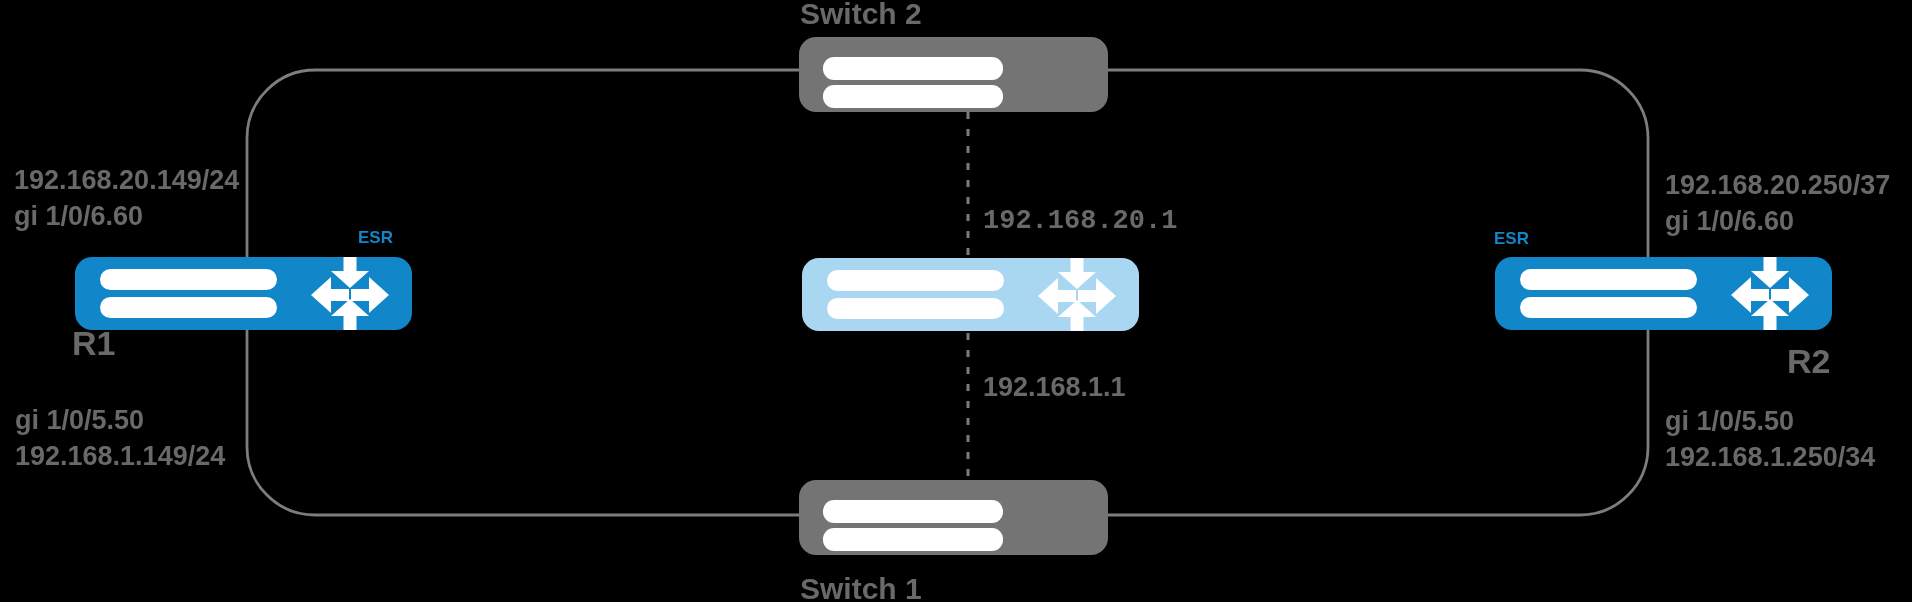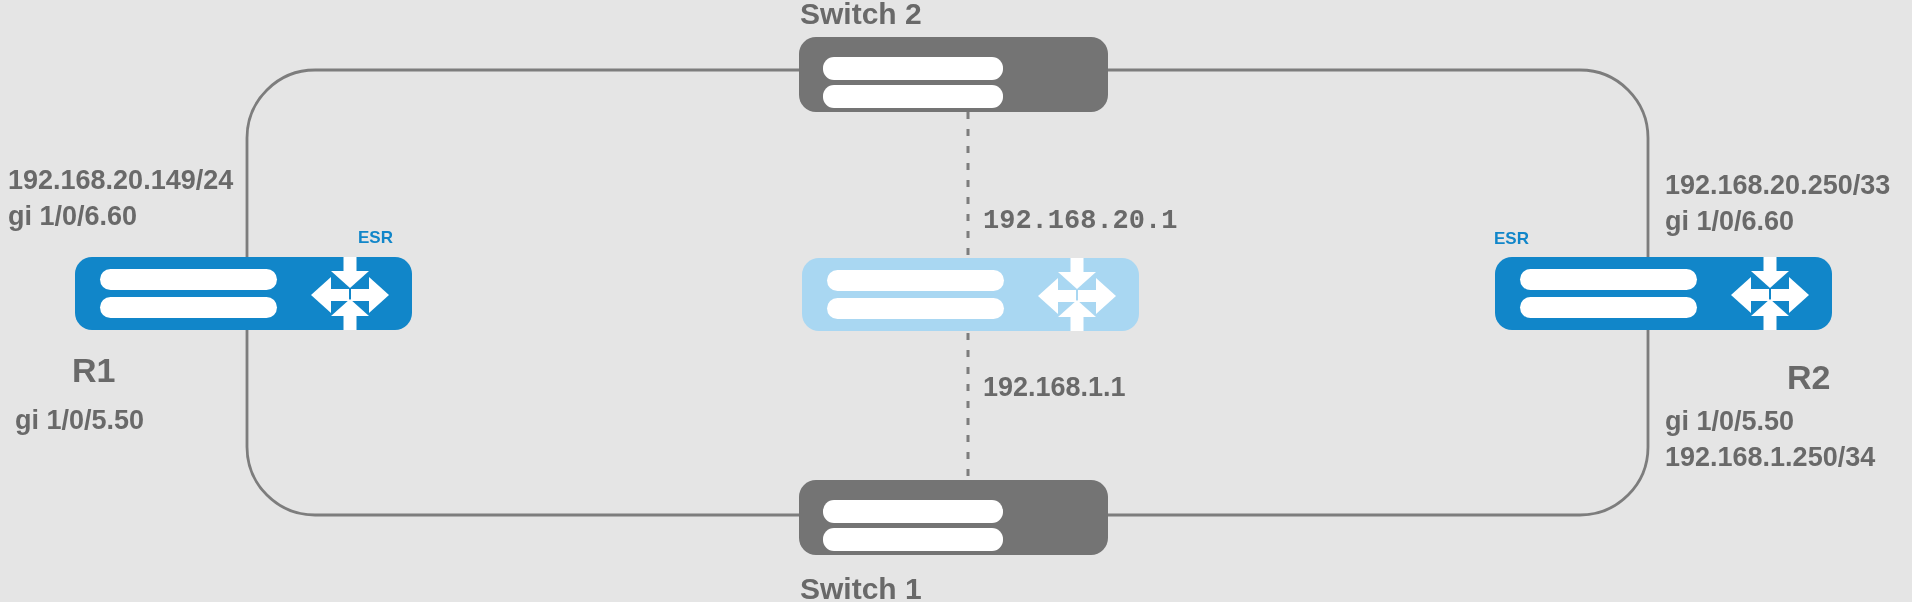--- a/index.html
+++ b/index.html
@@ -1,19 +1,19 @@
 <!DOCTYPE html>
 <html style="--router-blue: #1186c9; --virtual-router-blue: #a9d7f2; --switch-gray: #747474; --line-gray: #7d7d7d; --label-gray: #696969; --esr-label-blue: #1186c9;"><head>
 <meta charset="utf-8">
 <style>
   html,body{margin:0;padding:0;background:#ffffff;}
   .canvas{
     position:relative;
     width:1912px;height:602px;
-    background:#e5e5e5;
+    background:#000000;
     overflow:hidden;
     font-family:"Liberation Sans","DejaVu Sans",sans-serif;
   }
   .links{position:absolute;left:0;top:0;}
   .loop{fill:none;stroke:var(--line-gray);stroke-width:2.8px;}
   .dash{stroke:var(--line-gray);stroke-width:3px;stroke-dasharray:7 10;}
   .node{position:absolute;}
   .router-body{fill:var(--router-blue);}
   .vrouter-body{fill:var(--virtual-router-blue);}
   .switch-body{fill:var(--switch-gray);}
@@ -112,35 +112,36 @@
   </div>
 
   <div class="lbl swname" style="left:800px;top:-4px;">Switch 2</div>
 
   <div class="lbl swname" style="left:800px;top:571px;">Switch 1</div>
 
   <div class="lbl esr" style="left:358px;top:220px;">ESR</div>
 
   <div class="lbl esr" style="left:1494px;top:221px;">ESR</div>
 
-  <div class="lbl nodename" style="left:72px;top:352px;">R1</div>
+  <div class="lbl nodename" style="left:72px;top:325px;">R1</div>
 
-  <div class="lbl nodename" style="left:1787px;top:343px;margin-top:16px;">R2</div>
+  <div class="lbl nodename" style="left:1787px;top:343px;">R2</div>
 
-  <div class="lbl iface" style="left:8px;top:162px;">
+  <div class="lbl iface" style="left:14px;top:162px;">
     <div>192.168.20.149/24</div>
     <div>gi 1/0/6.60</div>
   </div>
 
   <div class="lbl iface" style="left:15px;top:402px;">
     <div>gi 1/0/5.50</div>
+    <div>192.168.1.149/24</div>
   </div>
 
   <div class="lbl iface" style="left:1665px;top:167px;">
-    <div>192.168.20.250/33</div>
+    <div>192.168.20.250/37</div>
     <div>gi 1/0/6.60</div>
   </div>
 
   <div class="lbl iface" style="left:1665px;top:403px;">
     <div>gi 1/0/5.50</div>
     <div>192.168.1.250/34</div>
   </div>
 
   <div class="lbl vip" style="left:983px;top:203px;font-family:Liberation Mono, monospace;">192.168.20.1</div>
 

